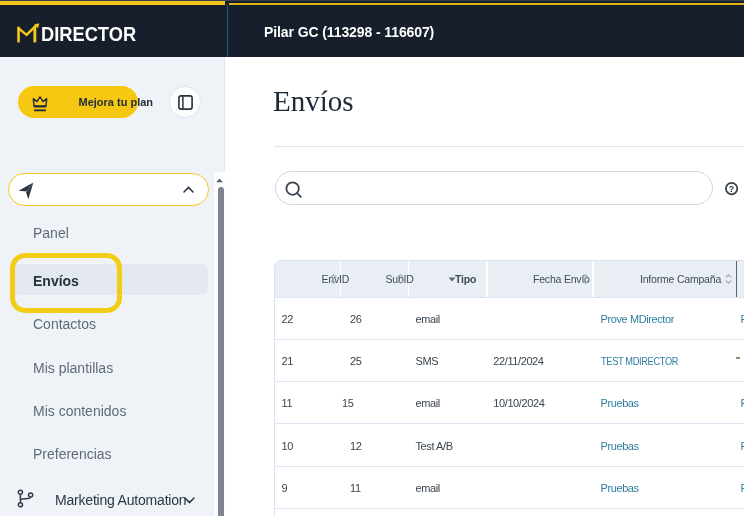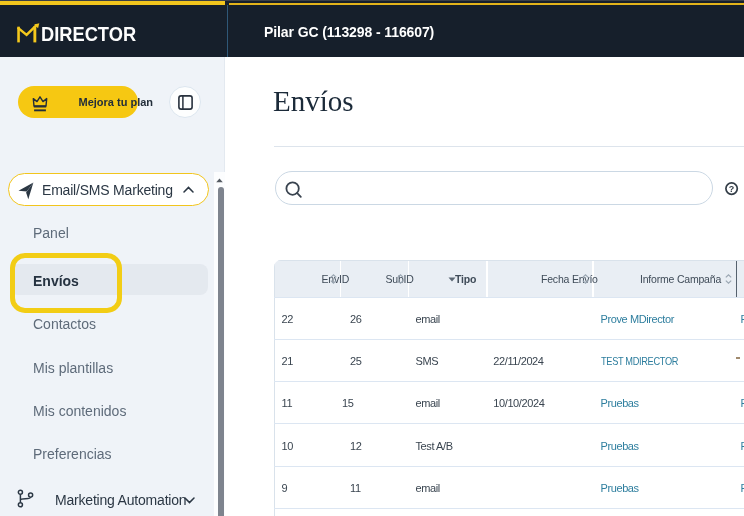--- a/index.html
+++ b/index.html
@@ -51,21 +51,20 @@
   <svg class="abs" style="left:215px;top:176px;" width="9" height="9" viewBox="0 0 9 9">
     <path d="M1.2,6.2 L4.5,2.6 L7.8,6.2 Z" fill="#555b63"></path>
   </svg>
   <div class="abs" style="left:217.5px;top:187px;width:6.2px;height:329px;background:#7e848e;border-radius:3px 3px 0 0;"></div>
 
   <div class="abs" style="left:8px;top:173px;width:201px;height:32.5px;background:#fff;border:1.5px solid #f2c51d;border-radius:16.5px;"></div>
   <svg class="abs" style="left:17.6px;top:182px;" width="16" height="18" viewBox="0 0 16 18">
     <path d="M15.4,0.5 L0.5,8.8 L8.7,9.4 Z" fill="#2b3744"></path>
     <path d="M15.4,0.5 L10.3,17.3 L8.1,10.6 Z" fill="#2b3744"></path>
   </svg>
-  <div class="abs" style="left:42px;top:181.7px;color:#2b3744;font-size:14px;font-weight:500;letter-spacing:-0.2px;">Email/SMS Marketing</div>
   <svg class="abs" style="left:183px;top:186px;" width="11" height="7" viewBox="0 0 11 7">
     <path d="M1,6 L5.5,1.4 L10,6" fill="none" stroke="#2b3744" stroke-width="1.5" stroke-linecap="round"></path>
   </svg>
 
   <div class="abs" style="left:33px;top:225.4px;color:#5e6b7a;font-size:14px;">Panel</div>
 
   <div class="abs" style="left:10px;top:263.5px;width:198px;height:31.5px;background:#e4e9ef;border-radius:8px;"></div>
   <div class="abs" style="left:33px;top:272.8px;color:#253240;font-size:14px;font-weight:bold;">Envíos</div>
   <div class="abs" style="left:10px;top:253px;width:112px;height:60px;border:5.5px solid #f2cd15;border-radius:15px;"></div>
 
@@ -106,21 +105,21 @@
     <div class="abs" style="left:0;top:0;width:1px;height:256px;background:#d9e2eb;"></div>
 
     <div class="abs" style="left:65.6px;top:1px;width:1.5px;height:35.5px;background:#fff;"></div>
     <div class="abs" style="left:133.7px;top:1px;width:1.5px;height:35.5px;background:#fff;"></div>
     <div class="abs" style="left:212px;top:1px;width:1.5px;height:35.5px;background:#fff;"></div>
     <div class="abs" style="left:318.4px;top:1px;width:1.5px;height:35.5px;background:#fff;"></div>
 
     <div class="abs hl" style="left:7.5px;">EnvID</div>
     <div class="abs hl" style="left:71.5px;">SubID</div>
     <div class="abs hl" style="left:141px;font-weight:bold;">Tipo</div>
-    <div class="abs hl" style="left:227px;">Fecha Envío</div>
+    <div class="abs hl" style="left:219px;">Fecha Envío</div>
     <div class="abs hl" style="left:326px;">Informe Campaña</div>
     <div class="abs hl" style="left:465.5px;">N</div>
 
     <svg class="abs" style="left:55.5px;top:14px;" width="7" height="10" viewBox="0 0 7 10">
         <path d="M0.8,3.4 L3.5,0.9 L6.2,3.4 M0.8,6.6 L3.5,9.1 L6.2,6.6" fill="none" stroke="#9aa6b2" stroke-width="1.2"></path>
       </svg>
     <svg class="abs" style="left:123px;top:14px;" width="7" height="10" viewBox="0 0 7 10">
         <path d="M0.8,3.4 L3.5,0.9 L6.2,3.4 M0.8,6.6 L3.5,9.1 L6.2,6.6" fill="none" stroke="#9aa6b2" stroke-width="1.2"></path>
       </svg>
     <svg class="abs" style="left:307.5px;top:14px;" width="7" height="10" viewBox="0 0 7 10">

